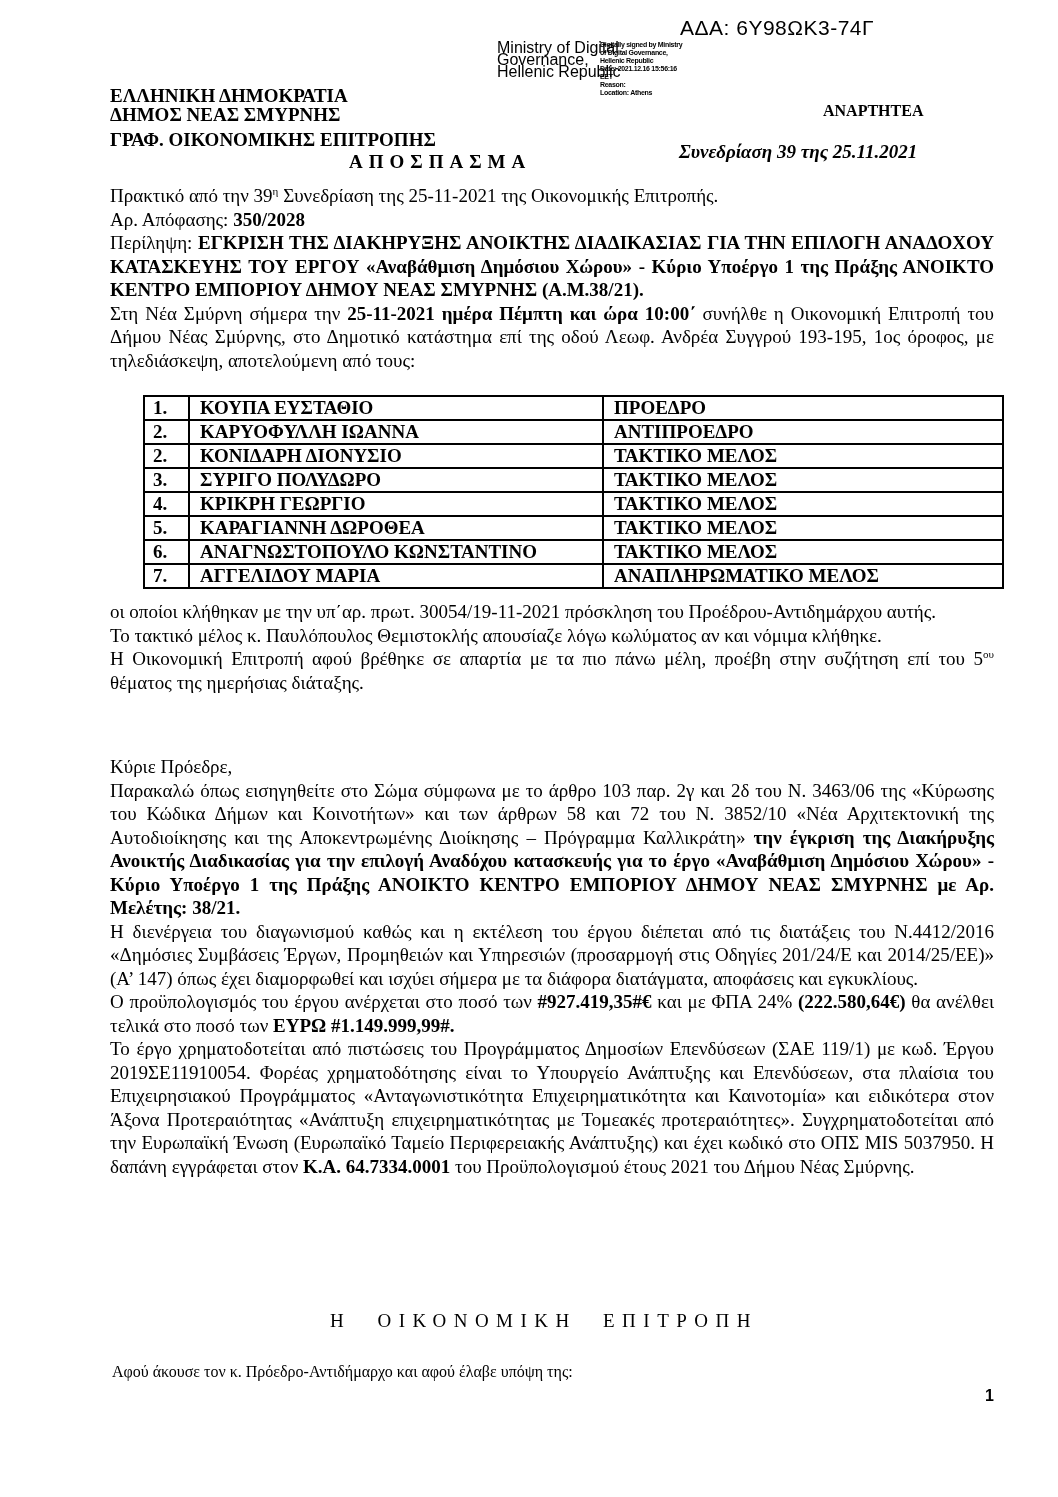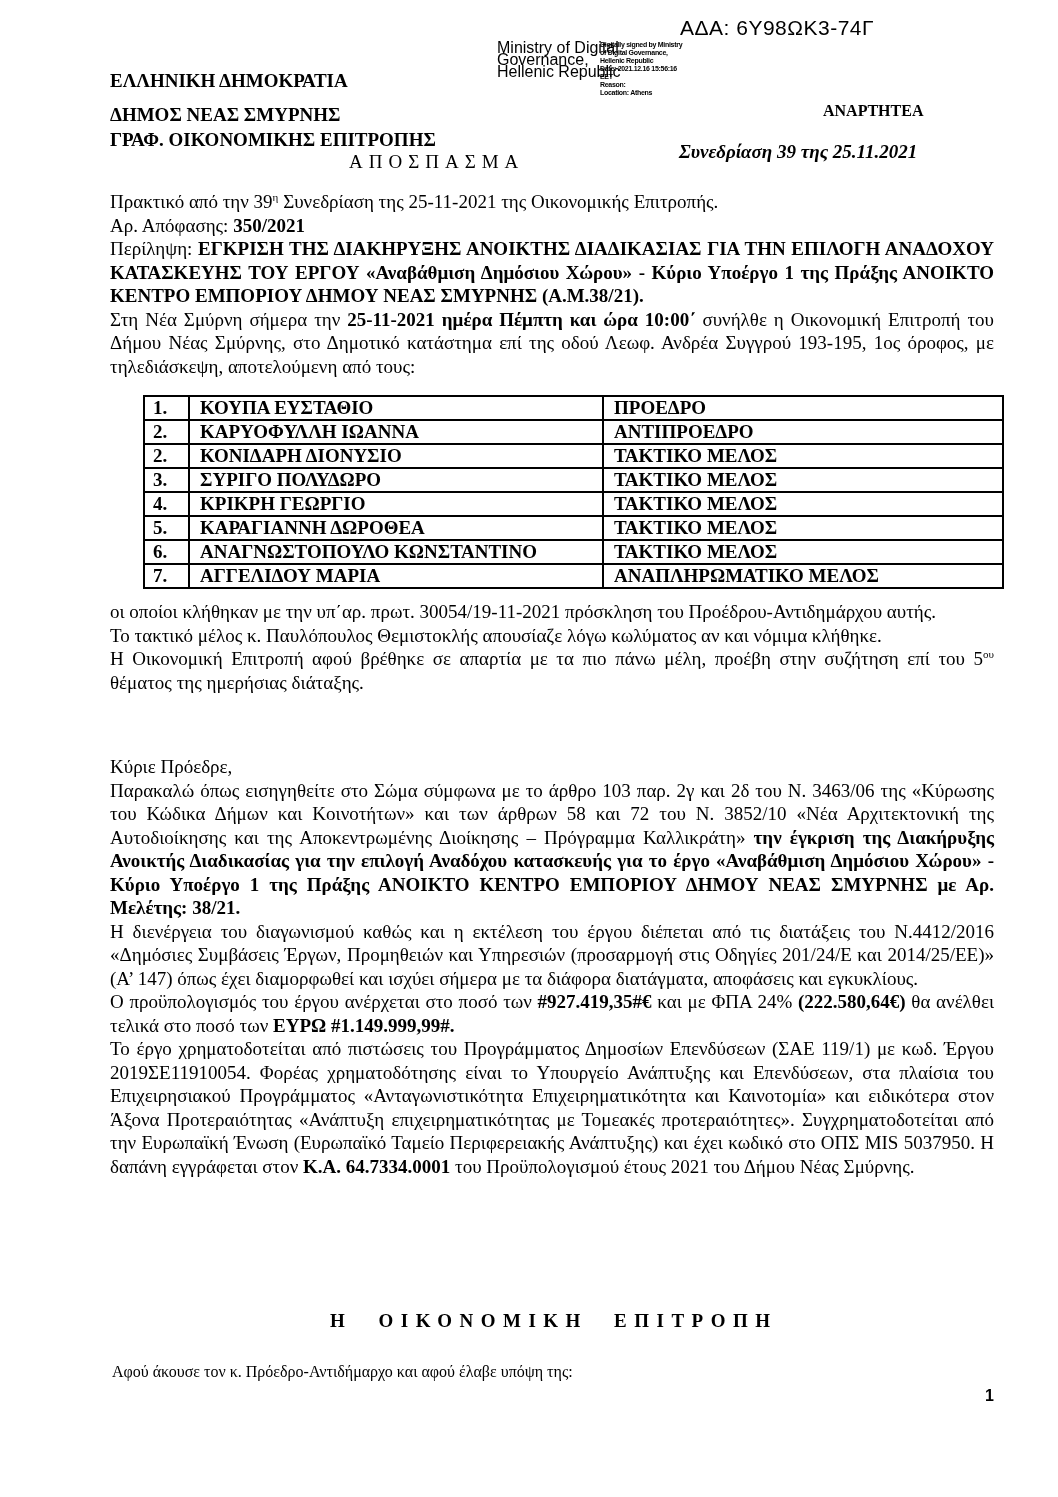--- a/index.html
+++ b/index.html
@@ -4,38 +4,38 @@
 <style>
   html, body { margin: 0; padding: 0; background: #fff; }
   body { width: 1058px; height: 1497px; position: relative; overflow: hidden;
          font-family: "Liberation Serif", "DejaVu Serif", serif; color: #000; }
   .abs { position: absolute; }
   .ada { left: 680px; top: 16px; font-family: "Liberation Sans", sans-serif; font-size: 21px; letter-spacing: 0.5px; }
   .sig-left { left: 497px; top: 42px; font-family: "Liberation Sans", sans-serif; font-size: 16px; line-height: 12px; }
   .sig-right { left: 600px; top: 41px; font-family: "Liberation Sans", sans-serif; font-size: 7px; line-height: 8px; font-weight: bold; letter-spacing: -0.3px; }
   .sig-right div { white-space: nowrap; }
   .hdr { left: 110px; font-weight: bold; font-size: 19px; line-height: 26px; }
-  .hdr1 { top: 68px; }
+  .hdr1 { top: 83px; }
   .hdr2 { top: 102px; }
   .hdr3 { top: 127px; }
   .anart { left: 823px; top: 102px; font-weight: bold; font-size: 16px; }
   .syned { left: 679px; top: 127px; font-weight: bold; font-size: 19px; font-style: italic; margin-top: 14px; }
-  .apospasma { left: 349px; top: 151px; font-weight: normal; font-size: 19px; letter-spacing: 6px; }
+  .apospasma { left: 349px; top: 151px; font-weight: bold; font-size: 19px; letter-spacing: 6px; }
   .body-text { left: 110px; width: 884px; font-size: 19px; line-height: 23.5px; text-align: justify; }
   .body-text p { margin: 0; }
-  .t1 { top: 190px; }
+  .t1 { top: 184px; }
   .sup { font-size: 11px; vertical-align: super; line-height: 0; }
   .b { font-weight: bold; }
   table.members { position: absolute; left: 143px; top: 395px; width: 861px; border-collapse: collapse; font-weight: bold; font-size: 19px; }
   table.members td { border: 2px solid #000; padding: 0 0 0 10px; height: 22px; line-height: 22px; white-space: nowrap; }
   table.members td.num { width: 35px; padding-left: 8px; }
   table.members td.name { width: 402px; }
   .t2 { top: 600px; }
   .t3 { top: 755px; }
-  .heading-bottom { left: 330px; top: 1310px; font-weight: bold; font-size: 19px; letter-spacing: 7.5px; word-spacing: 14px; }
+  .heading-bottom { left: 330px; top: 1310px; font-weight: normal; font-size: 19px; letter-spacing: 7.5px; word-spacing: 14px; }
   .afou { left: 112px; top: 1363px; font-size: 16px; }
   .pagenum { left: 985px; top: 1387px; font-weight: bold; font-size: 16px; font-family: "Liberation Sans", sans-serif; }
 </style>
 </head>
 <body>
 
 <div class="abs ada">ΑΔΑ: 6Υ98ΩΚ3-74Γ</div>
 
 <div class="abs sig-left">
   <div>Ministry of Digital</div>
@@ -54,21 +54,21 @@
 
 <div class="abs hdr hdr1">ΕΛΛΗΝΙΚΗ ΔΗΜΟΚΡΑΤΙΑ</div>
 <div class="abs hdr hdr2">ΔΗΜΟΣ ΝΕΑΣ ΣΜΥΡΝΗΣ</div>
 <div class="abs hdr hdr3">ΓΡΑΦ. ΟΙΚΟΝΟΜΙΚΗΣ ΕΠΙΤΡΟΠΗΣ</div>
 <div class="abs anart">ΑΝΑΡΤΗΤΕΑ</div>
 <div class="abs syned">Συνεδρίαση 39 της 25.11.2021</div>
 <div class="abs apospasma">ΑΠΟΣΠΑΣΜΑ</div>
 
 <div class="abs body-text t1">
   <p><span>Πρακτικό από την 39</span><span class="sup">η</span><span>  Συνεδρίαση της 25-11-2021 της Οικονομικής Επιτροπής.</span></p>
-  <p><span>Αρ. Απόφασης: </span><span class="b">350/2021</span></p>
+  <p><span>Αρ. Απόφασης: </span><span class="b">350/2028</span></p>
   <p><span>Περίληψη: </span><span class="b">ΕΓΚΡΙΣΗ ΤΗΣ ΔΙΑΚΗΡΥΞΗΣ ΑΝΟΙΚΤΗΣ ΔΙΑΔΙΚΑΣΙΑΣ ΓΙΑ ΤΗΝ ΕΠΙΛΟΓΗ ΑΝΑΔΟΧΟΥ ΚΑΤΑΣΚΕΥΗΣ ΤΟΥ ΕΡΓΟΥ «Αναβάθμιση Δημόσιου Χώρου» - Κύριο Υποέργο 1 της Πράξης ΑΝΟΙΚΤΟ ΚΕΝΤΡΟ ΕΜΠΟΡΙΟΥ ΔΗΜΟΥ ΝΕΑΣ ΣΜΥΡΝΗΣ (Α.Μ.38/21).</span></p>
   <p><span>Στη Νέα Σμύρνη σήμερα την </span><span class="b">25-11-2021 ημέρα Πέμπτη και ώρα 10:00΄</span><span> συνήλθε η Οικονομική Επιτροπή του Δήμου Νέας Σμύρνης, στο Δημοτικό κατάστημα επί της οδού Λεωφ. Ανδρέα Συγγρού 193-195, 1ος όροφος, με τηλεδιάσκεψη, αποτελούμενη από τους:</span></p>
 </div>
 
 <table class="members">
   <tbody>
     <tr>
         <td class="num">1.</td>
         <td class="name">ΚΟΥΠΑ ΕΥΣΤΑΘΙΟ</td>
         <td>ΠΡΟΕΔΡΟ</td>

